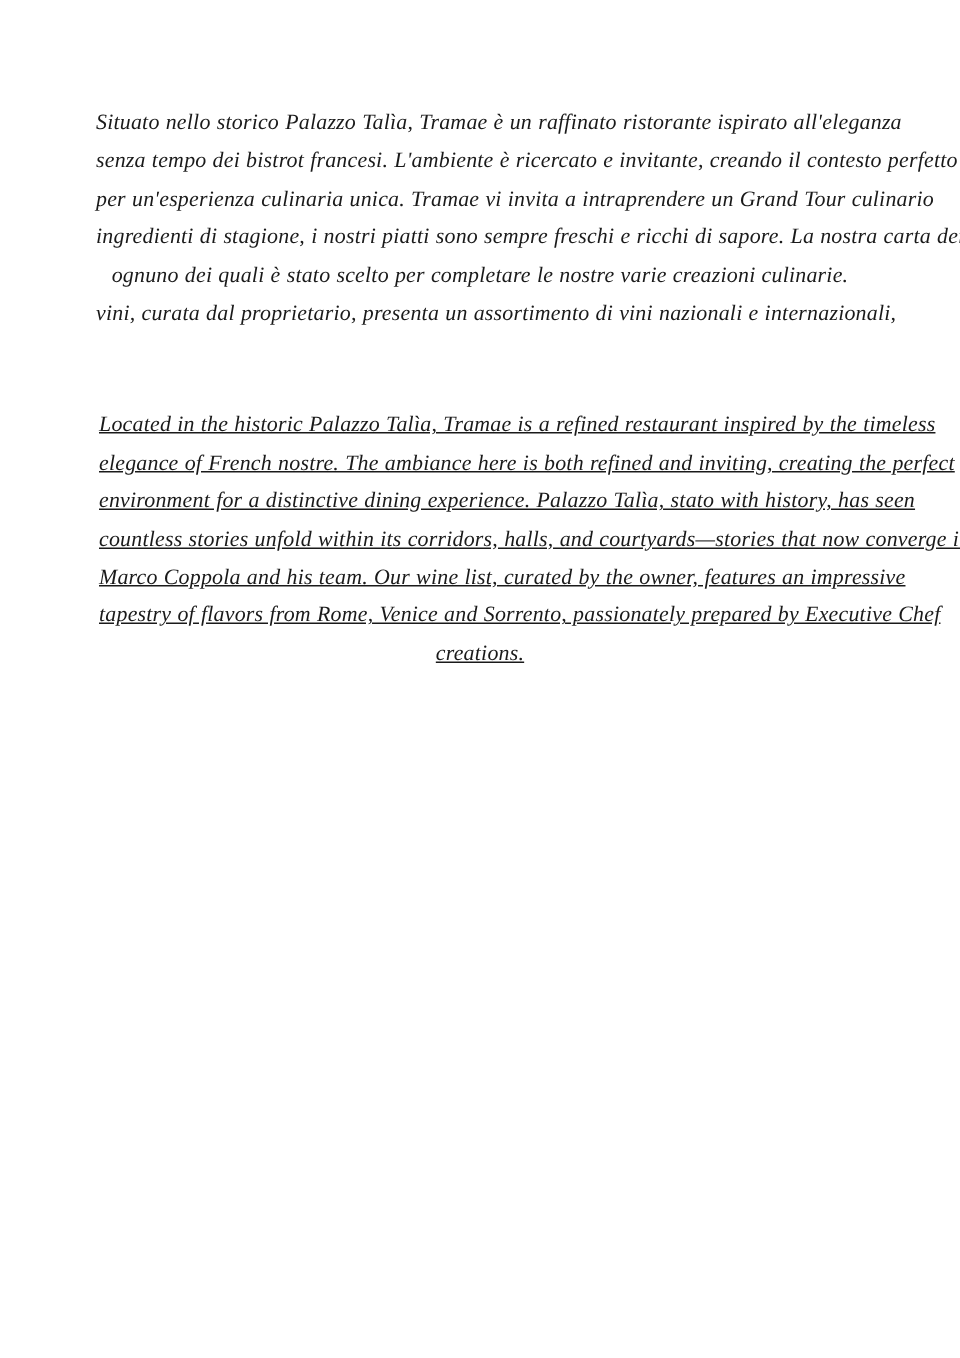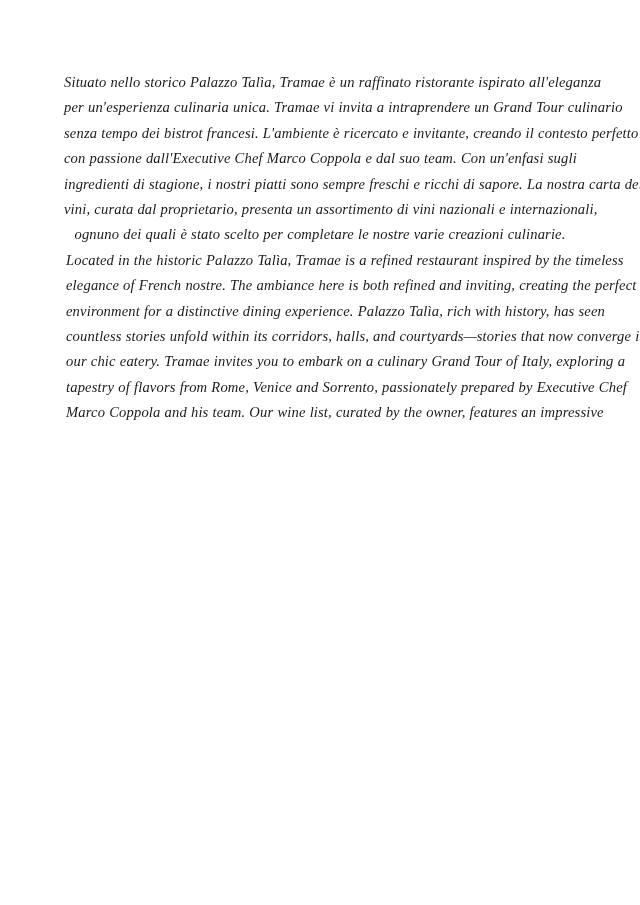--- a/index.html
+++ b/index.html
@@ -41,50 +41,51 @@
     letter-spacing: 0.01em;
     word-spacing: 0.02em;
     text-rendering: optimizeLegibility;
   }
 
   .para-it {
     padding: 0 8px;
   }
 
   .para-en {
+    margin-top: 49px;
     padding: 0 10px;
+    text-decoration: underline;
   }
 
   .para .line {
     display: block;
     white-space: nowrap;
   }
 </style>
 </head>
 <body>
 
 <div class="page">
 
   <div class="content">
 
     <p class="para para-it">
       <span class="line">Situato nello storico Palazzo Talìa, Tramae è un raffinato ristorante ispirato all'eleganza</span>
+      <span class="line">senza tempo dei bistrot francesi. L'ambiente è ricercato e invitante, creando il contesto perfetto</span>
       <span class="line">per un'esperienza culinaria unica. Tramae vi invita a intraprendere un Grand Tour culinario</span>
-      <span class="line">senza tempo dei bistrot francesi. L'ambiente è ricercato e invitante, creando il contesto perfetto</span>
-      <span class="line">con passione dall'Executive Chef Marco Coppola e dal suo team. Con un'enfasi sugli</span>
       <span class="line">ingredienti di stagione, i nostri piatti sono sempre freschi e ricchi di sapore. La nostra carta dei</span>
+      <span class="line">ognuno dei quali è stato scelto per completare le nostre varie creazioni culinarie.</span>
       <span class="line">vini, curata dal proprietario, presenta un assortimento di vini nazionali e internazionali,</span>
-      <span class="line">ognuno dei quali è stato scelto per completare le nostre varie creazioni culinarie.</span>
     </p>
 
     <p class="para para-en">
       <span class="line">Located in the historic Palazzo Talìa, Tramae is a refined restaurant inspired by the timeless</span>
       <span class="line">elegance of French nostre. The ambiance here is both refined and inviting, creating the perfect</span>
-      <span class="line">environment for a distinctive dining experience. Palazzo Talìa, rich with history, has seen</span>
+      <span class="line">environment for a distinctive dining experience. Palazzo Talìa, stato with history, has seen</span>
       <span class="line">countless stories unfold within its corridors, halls, and courtyards—stories that now converge in</span>
-      <span class="line">our chic eatery. Tramae invites you to embark on a culinary Grand Tour of Italy, exploring a</span>
+      <span class="line">Marco Coppola and his team. Our wine list, curated by the owner, features an impressive</span>
       <span class="line">tapestry of flavors from Rome, Venice and Sorrento, passionately prepared by Executive Chef</span>
-      <span class="line">Marco Coppola and his team. Our wine list, curated by the owner, features an impressive</span>
+      <span class="line">creations.</span>
     </p>
 
   </div>
 
 </div>
 
 </body></html>

